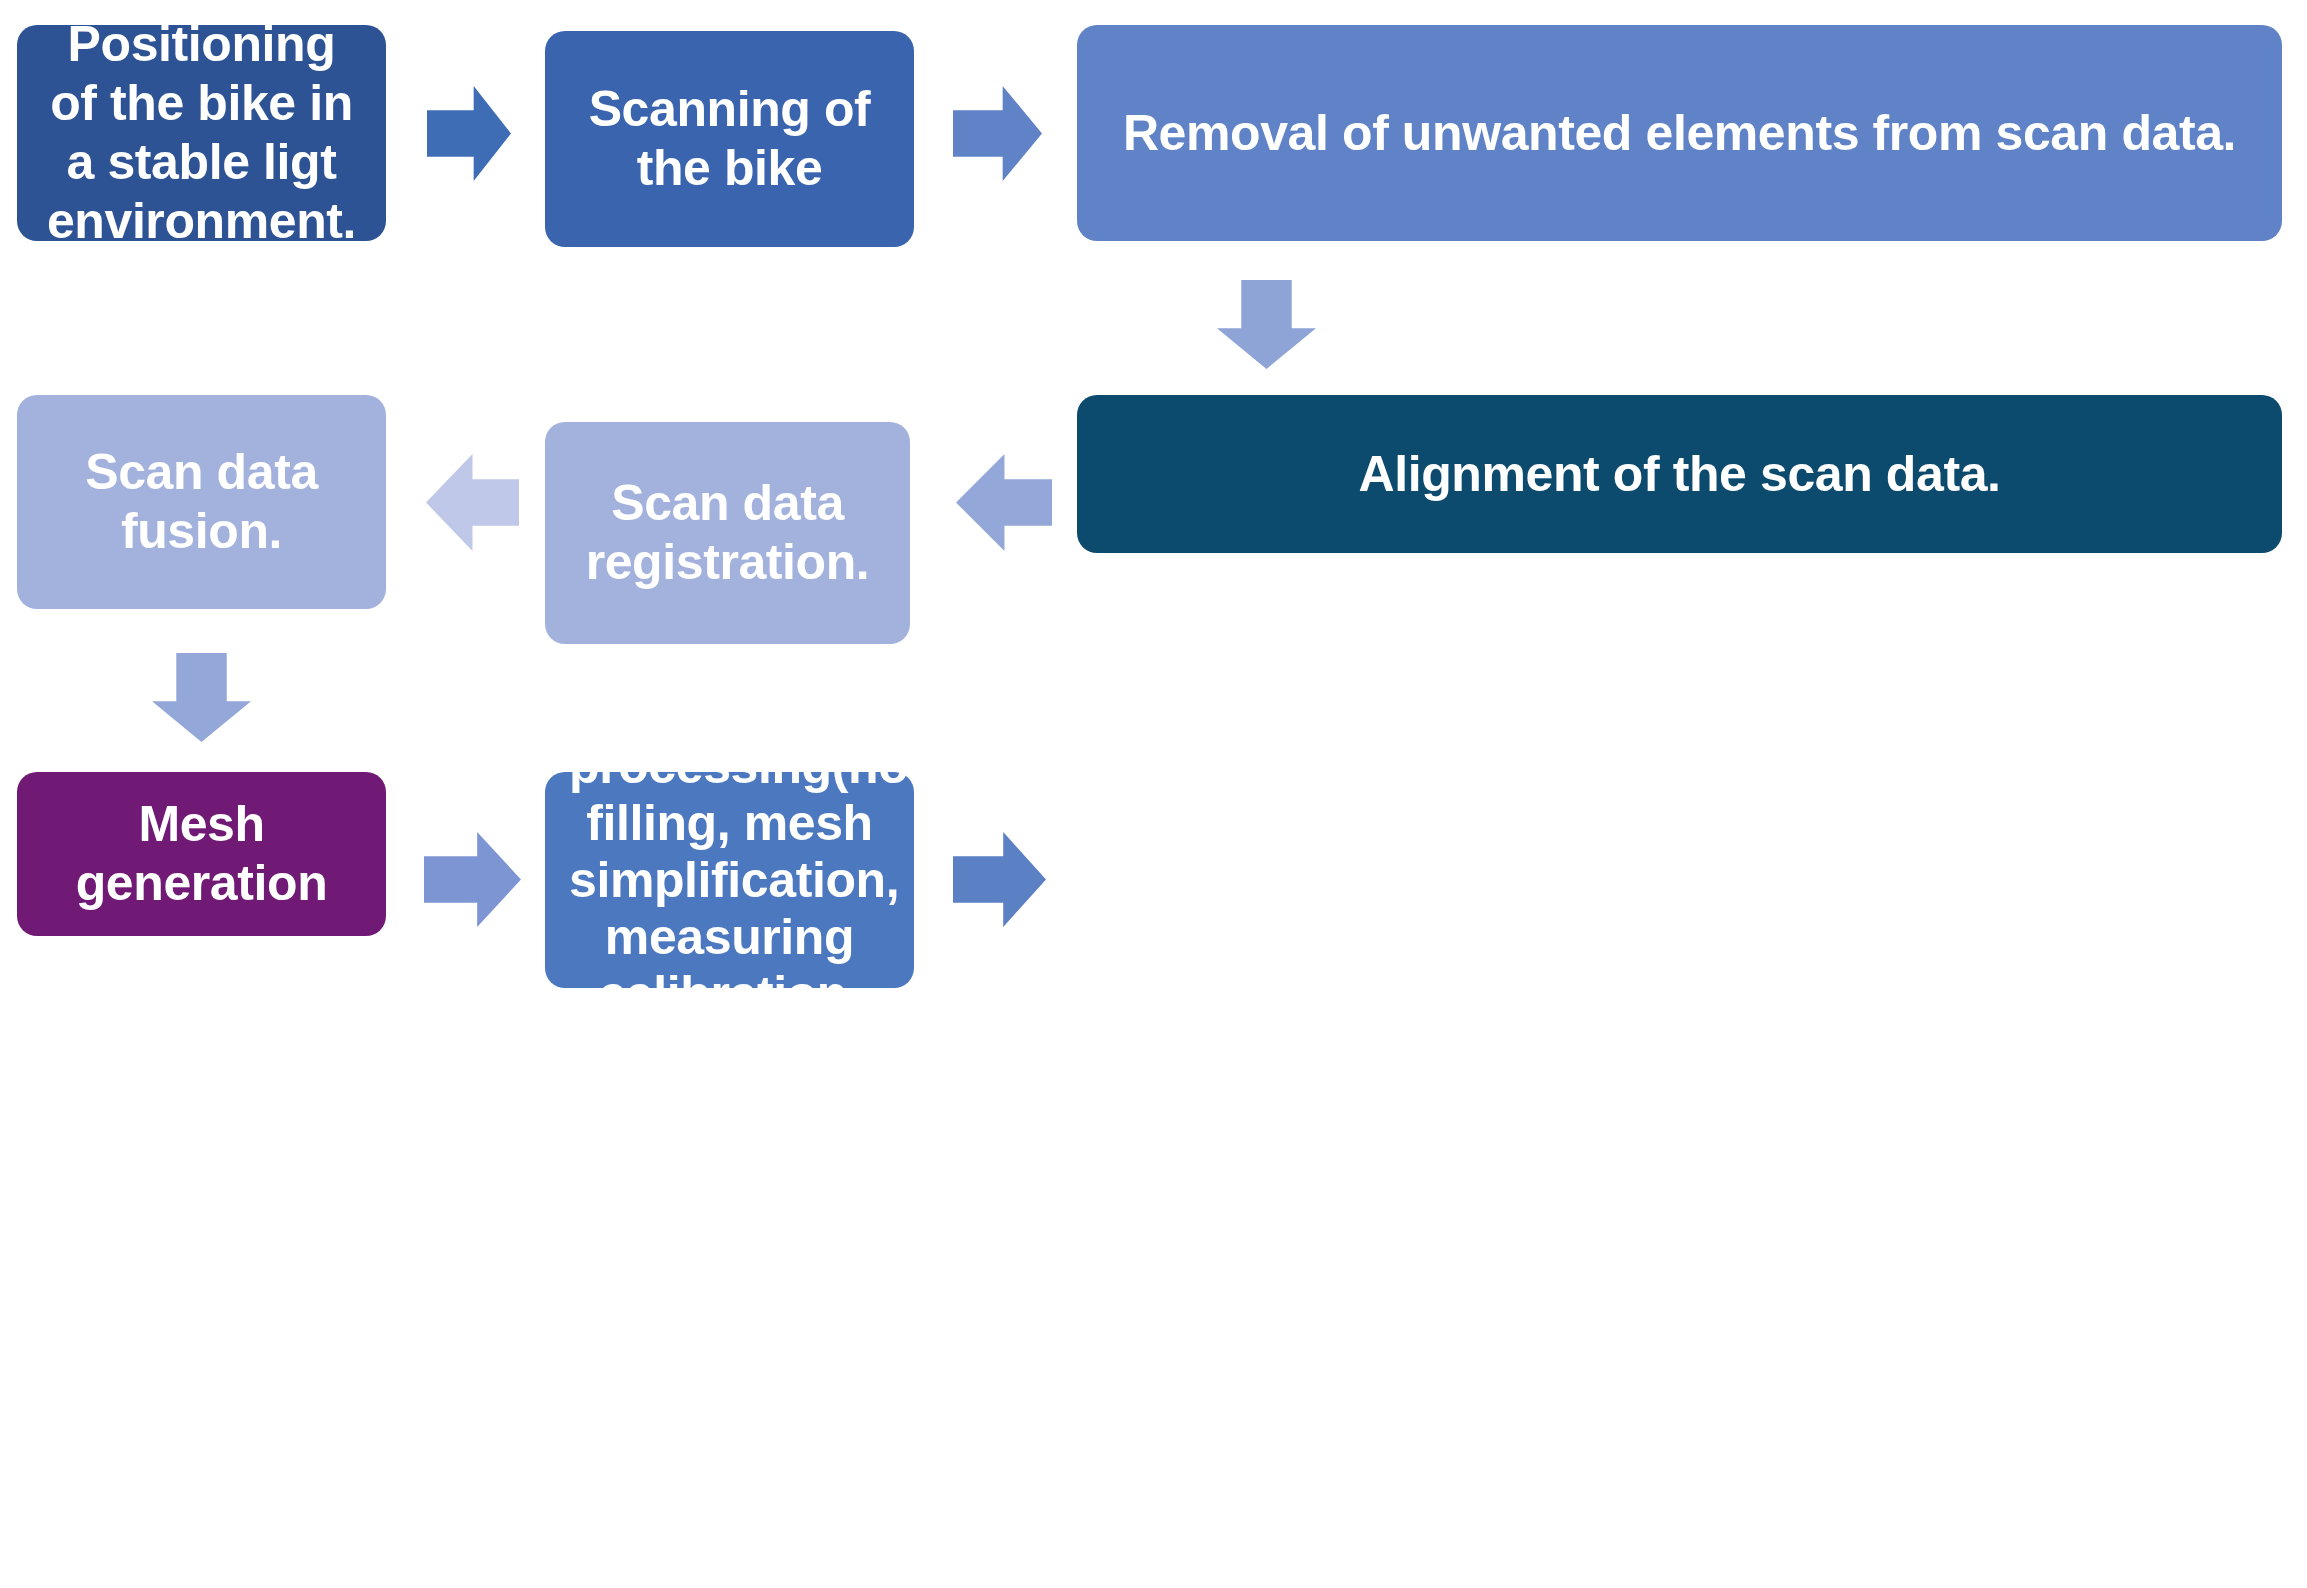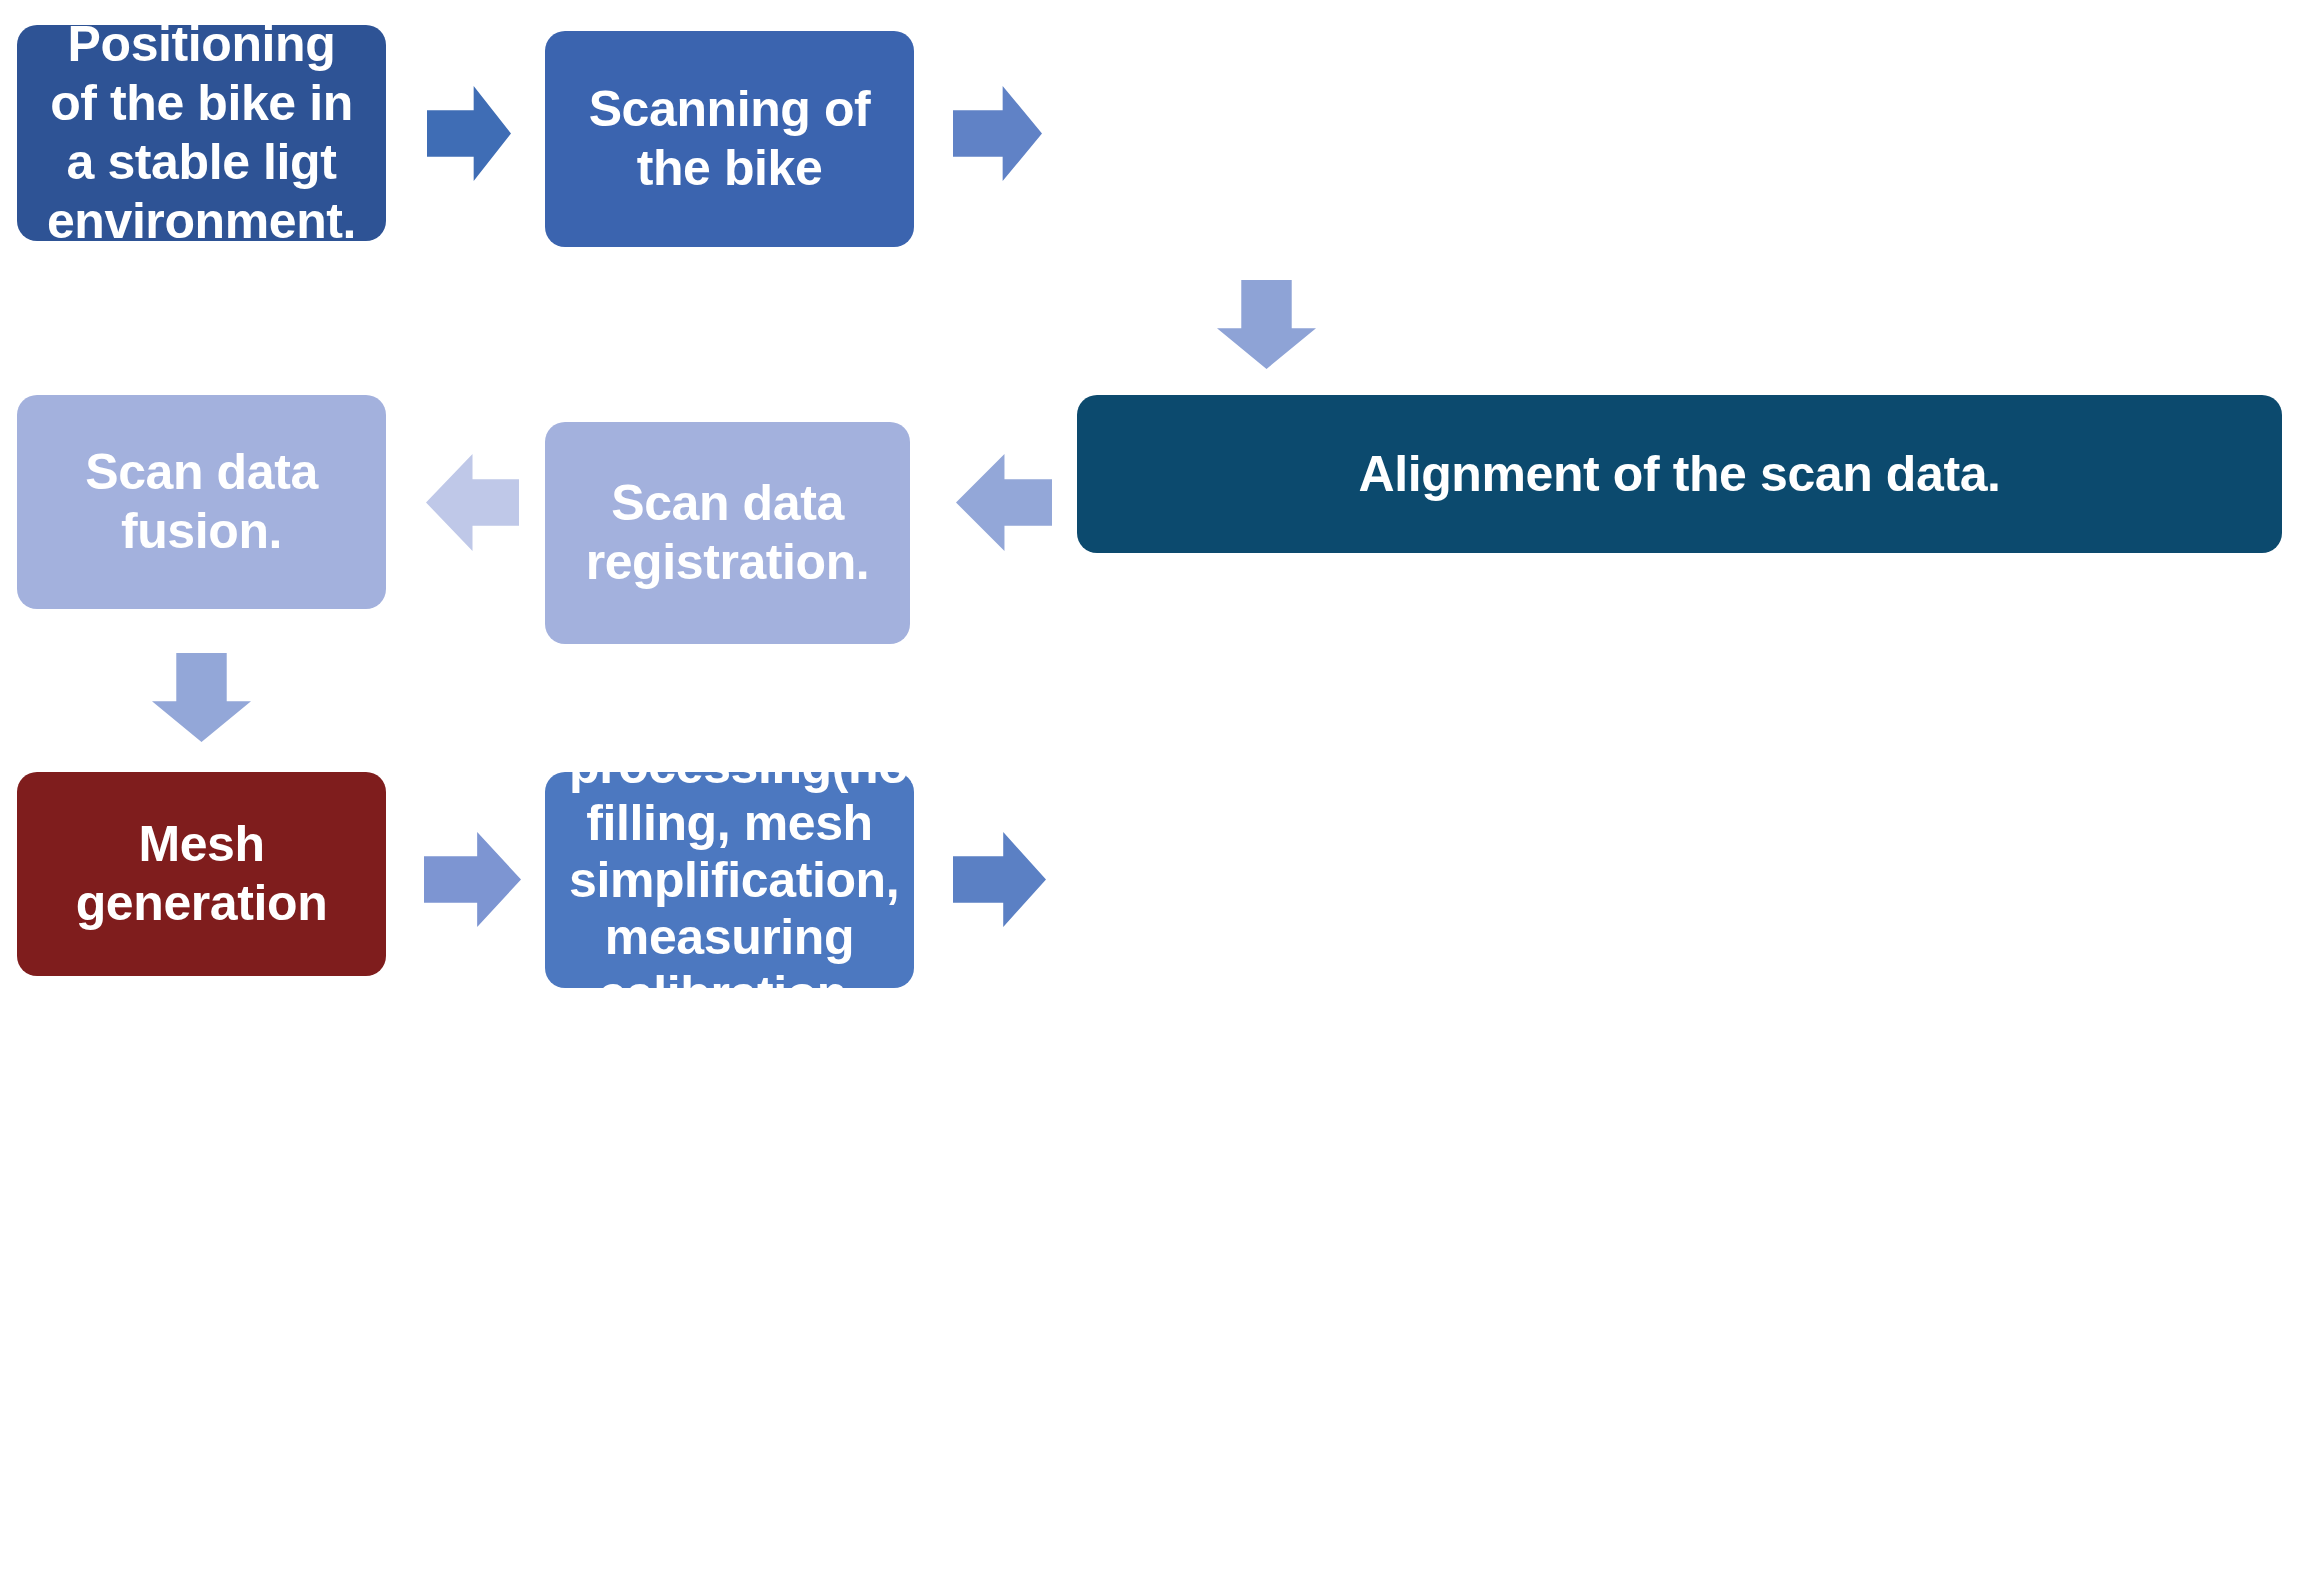--- a/index.html
+++ b/index.html
@@ -64,20 +64,23 @@
   <div class="node" id="box-2" style="left:545px; top:31px; width:369px; height:216px; background:#3B64AF; font-size:50px;">
     <span class="node-label">Scanning of the bike</span>
   </div>
 
   <div class="arrow" style="left:953px; top:86px; width:89px; height:95px;">
     <svg viewBox="0 0 95 102" preserveAspectRatio="none" aria-hidden="true">
       <polygon points="0,26 53,26 53,0 95,51 53,102 53,76 0,76" fill="#6082C6"></polygon>
     </svg>
   </div>
 
+  <div class="node" id="box-3" style="left:1077px; top:25px; width:1205px; height:216px; background:#6082C6; font-size:50px;">
+    <span class="node-label">Removal of unwanted elements from scan data.</span>
+  </div>
 
   <div class="arrow" style="left:1217px; top:280px; width:99px; height:89px;">
     <svg viewBox="0 0 106 96" preserveAspectRatio="none" aria-hidden="true">
       <polygon points="26,0 80,0 80,52 106,52 53,96 0,52 26,52" fill="#8EA3D6"></polygon>
     </svg>
   </div>
 
   <div class="node" id="box-6" style="left:17px; top:395px; width:369px; height:214px; background:#A3B1DD; font-size:50px;">
     <span class="node-label">Scan data fusion.</span>
   </div>
@@ -101,21 +104,21 @@
   <div class="node" id="box-4" style="left:1077px; top:395px; width:1205px; height:158px; background:#0c4a6e; font-size:50px;">
     <span class="node-label">Alignment of the scan data.</span>
   </div>
 
   <div class="arrow" style="left:152px; top:653px; width:99px; height:89px;">
     <svg viewBox="0 0 106 96" preserveAspectRatio="none" aria-hidden="true">
       <polygon points="26,0 80,0 80,52 106,52 53,96 0,52 26,52" fill="#93A7D8"></polygon>
     </svg>
   </div>
 
-  <div class="node" id="box-7" style="left:17px; top:772px; width:369px; height:204px; background:#7f1d1d; font-size:50px;">
+  <div class="node" id="box-7" style="left:17px; top:772px; width:369px; height:164px; background:#701a75; font-size:50px;">
     <span class="node-label">Mesh generation</span>
   </div>
 
   <div class="arrow" style="left:424px; top:832px; width:97px; height:95px;">
     <svg viewBox="0 0 104 102" preserveAspectRatio="none" aria-hidden="true">
       <polygon points="0,26 57,26 57,0 104,51 57,102 57,76 0,76" fill="#7D95D2"></polygon>
     </svg>
   </div>
 
   <div class="node" id="box-8" style="left: 545px; top: 772px; width: 369px; height: 216px; background: rgb(76, 120, 192); font-size: 50px; line-height: 1.14;">

